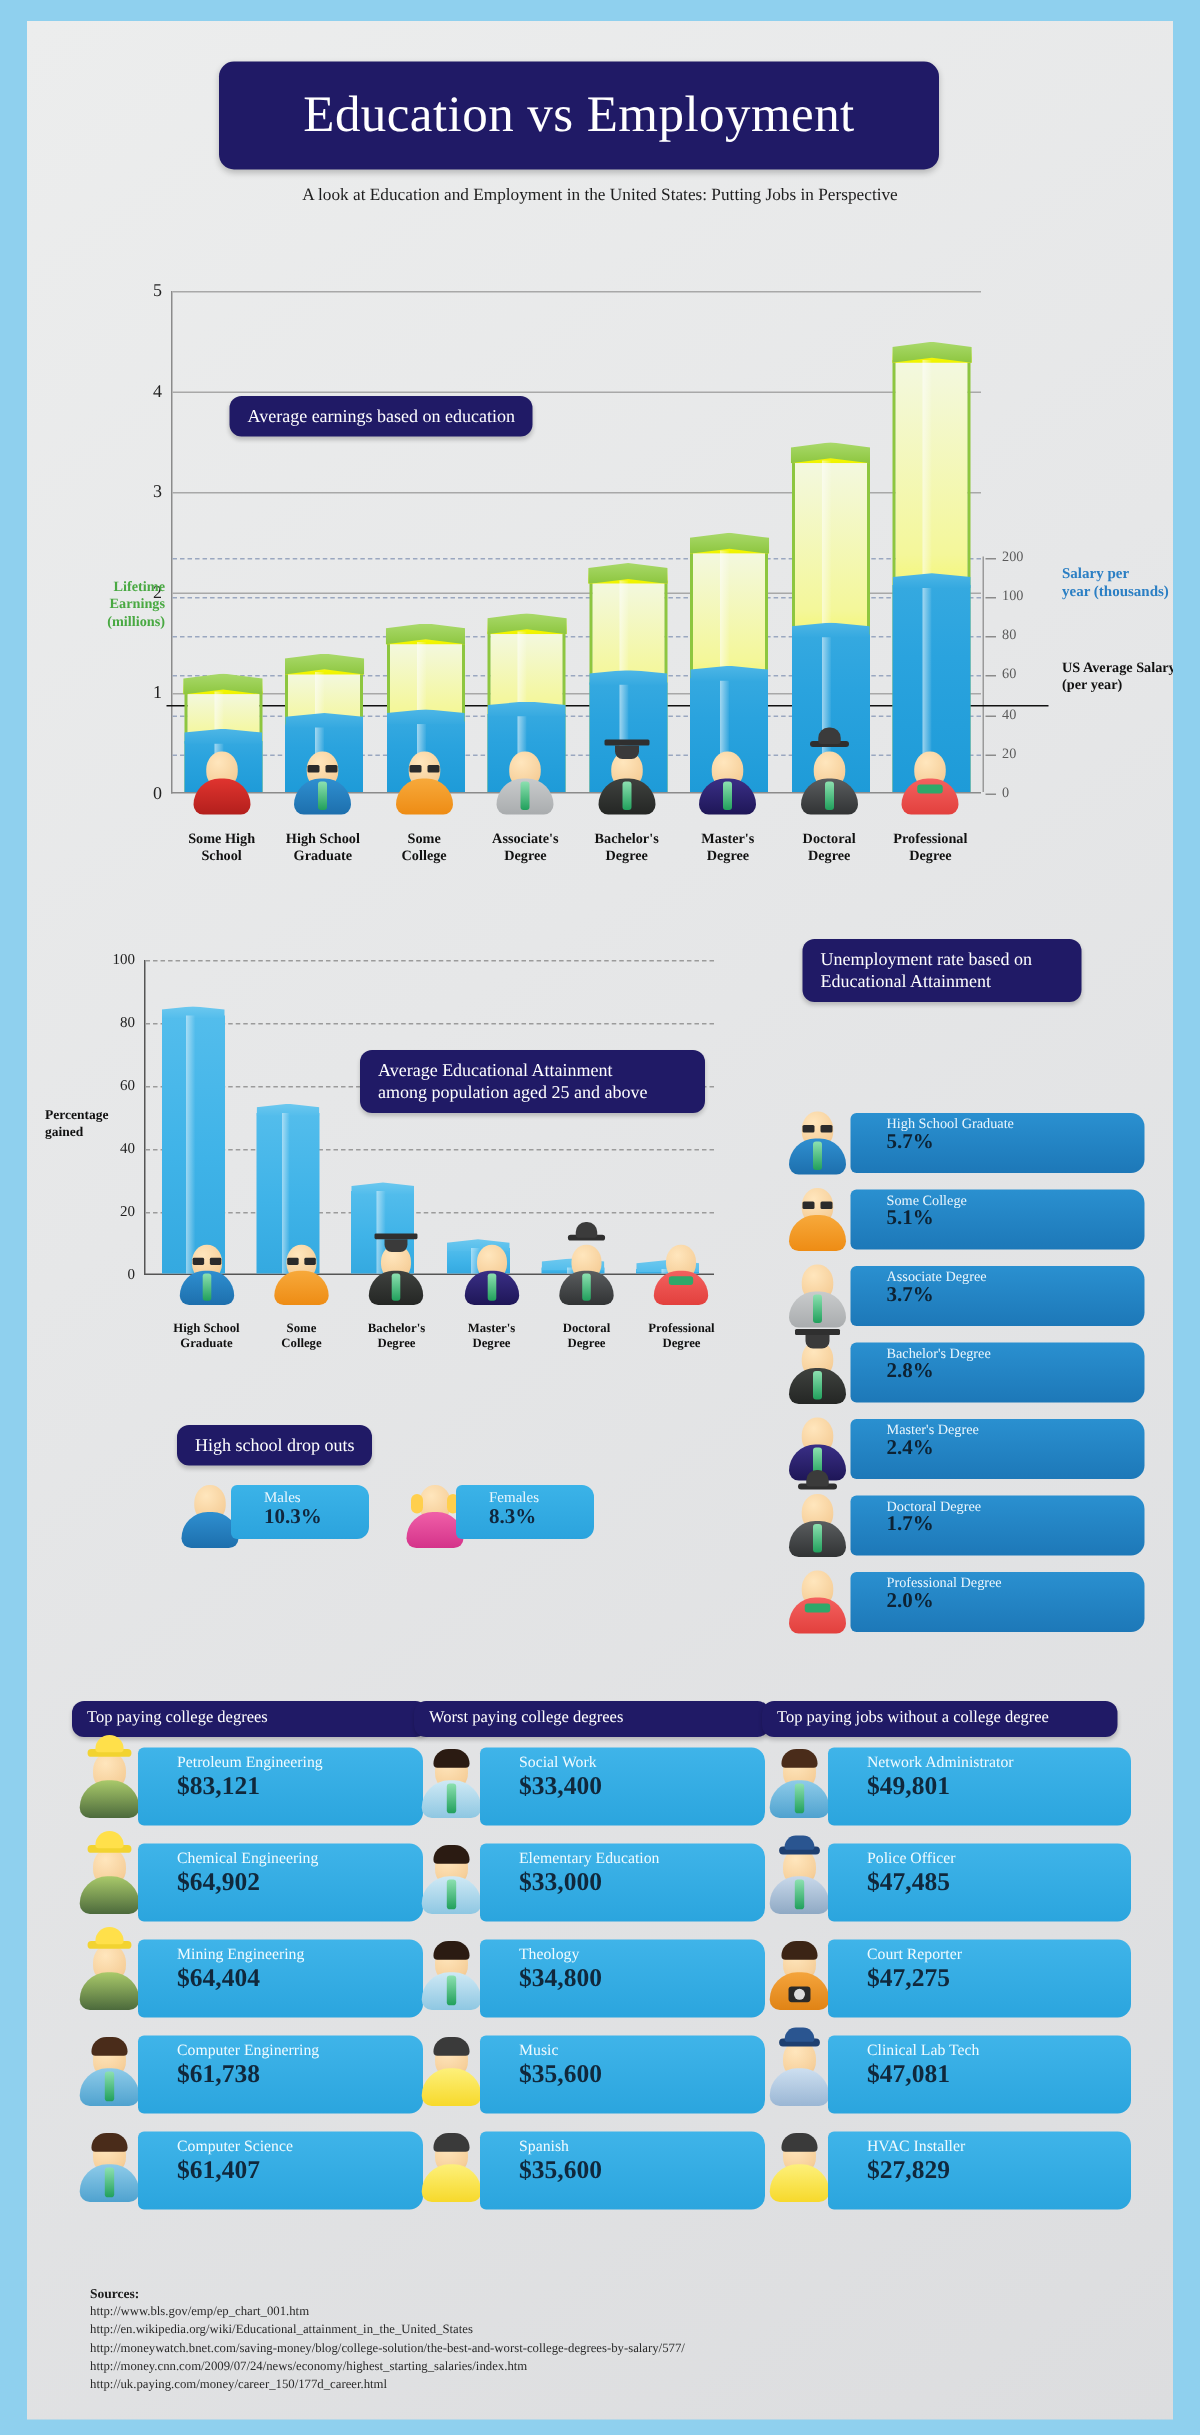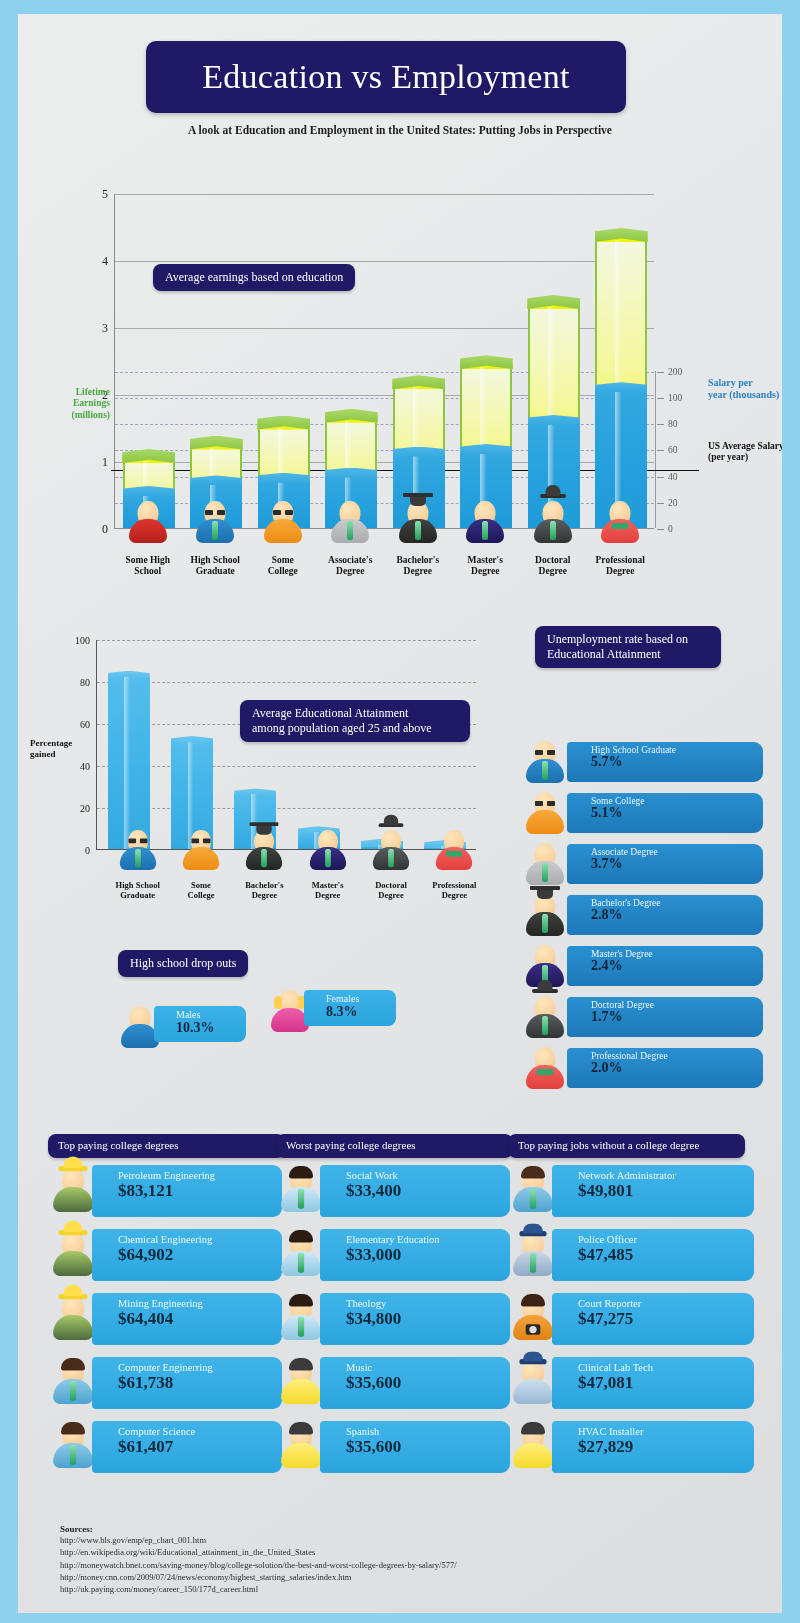--- a/index.html
+++ b/index.html
@@ -29,21 +29,21 @@
     background: #201a66;
     border-radius: 10px;
     display: flex; align-items: center; justify-content: center;
     box-shadow: 0 2px 4px rgba(0,0,0,.22);
   }
   .title-box span {
     color: #fff; font-size: 34px; letter-spacing: .3px;
   }
   .subtitle {
     position: absolute; left: 0; top: 110px; width: 764px;
-    text-align: center; font-size: 11.5px; color: #1d1d1d; font-weight: bold;
+    text-align: center; font-size: 11.5px; color: #1d1d1d;
   }
 
   
   .pill {
     background: #201a66; color: #fff;
     border-radius: 8px;
     padding: 6px 12px;
     font-size: 12px; line-height: 1.25;
     box-shadow: 0 2px 3px rgba(0,0,0,.2);
     display: inline-block;
@@ -524,21 +524,21 @@
         <div class="av" style="width: 44px; height: 46px; transform: scale(0.954545); transform-origin: left top; position: absolute; left: 415.333px; top: 206px;">
           <div class="head"></div>
           <div class="body" style="background:linear-gradient(180deg,#f4615f,#e2403d)"></div>
           <div class="bowtie"></div>
         </div>
         <div class="c2-axlabel" style="left: 404.667px; width: 63.3333px; top: 258px;">Professional<br>Degree</div>
       </div>
 
   <div id="dropouts">
     <div id="do-title" class="pill">High school drop outs</div>
-  <div class="do-item" style="left: 100px; width: 130px; margin-top: 16px;">
+  <div class="do-item" style="left: 100px; width: 130px;">
           <div class="av" style="width: 44px; height: 46px; transform: scale(1); transform-origin: left top; position: absolute; left: 0px; top: 0px;">
             <div class="head"></div>
             <div class="body" style="background:linear-gradient(180deg,#2f8fd0,#1d6fad)"></div>
           </div>
           <div class="do-bubble">
             <div class="lbl">Males</div>
             <div class="val">10.3%</div>
           </div>
         </div>
         <div class="do-item" style="left: 250px; width: 130px;">

